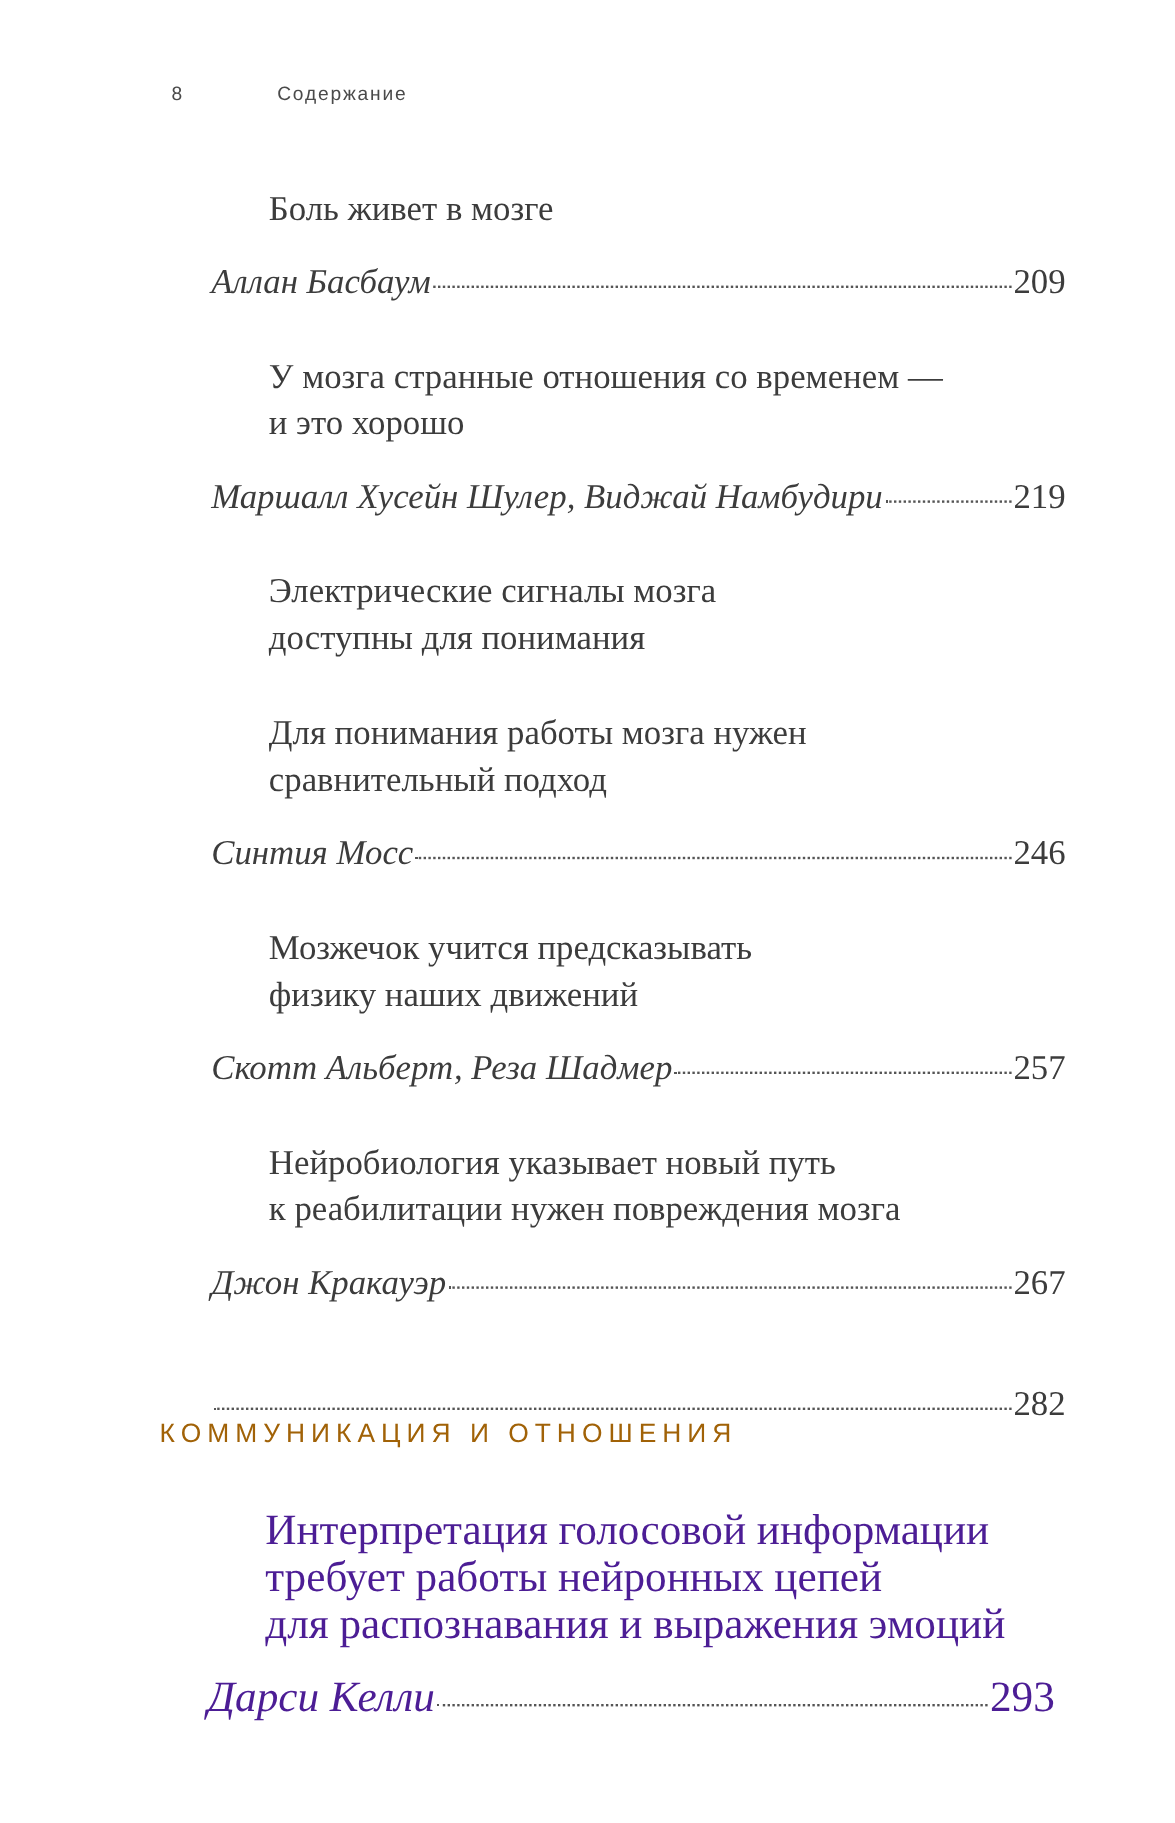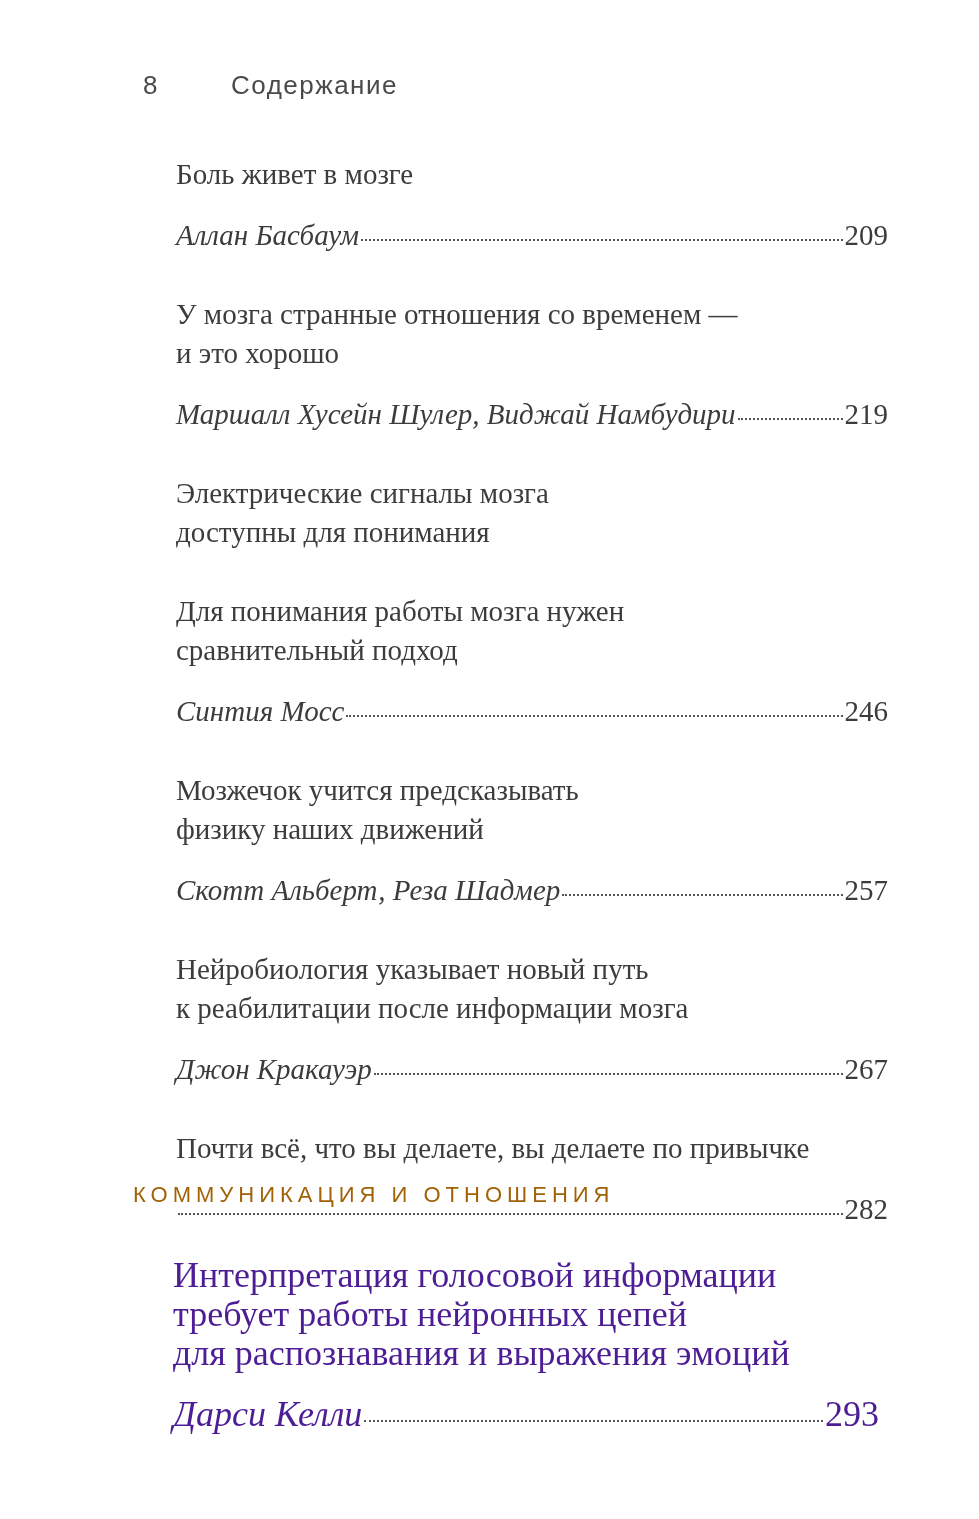--- a/index.html
+++ b/index.html
@@ -2,29 +2,29 @@
 <html><head>
 <meta charset="utf-8">
 <style>
   html, body { margin: 0; padding: 0; }
   body {
     width: 979px; height: 1519px; background: #ffffff; position: relative; overflow: hidden;
     color: #3a3a3a;
   }
   .running-head {
     position: absolute; top: 70px; left: 143px;
-    font-family: "Liberation Sans", sans-serif; font-size: 26px; letter-spacing: 1.5px; color: #4a4a4a;
+    font-family: "Liberation Sans", sans-serif; font-size: 16px; letter-spacing: 1.5px; color: #4a4a4a;
   }
   .running-head .pnum { display: inline-block; width: 88px; }
   .toc {
     position: absolute; top: 155px; left: 176px; width: 712px;
     font-family: "Liberation Serif", serif; font-size: 29px; line-height: 39px; color: #3c3c3c;
   }
   .entry { margin-bottom: 40px; }
-  .title-line { display: block; }
+  .title-line { display: block; margin-left: 48px; }
   .author-line { display: flex; align-items: baseline; }
   .author { font-style: italic; white-space: nowrap; }
   .leader {
     flex: 1; margin: 0 2px; height: 1px; position: relative; top: -4px;
     border-bottom: 2px dotted #555;
   }
   .page { white-space: nowrap; margin-top: 22px; }
   .section-heading {
     position: absolute; top: 1182px; left: 133px;
     font-family: "Liberation Sans", sans-serif; font-size: 22px; letter-spacing: 5px; color: #a16207;
@@ -76,29 +76,28 @@
     <span class="title-line">Мозжечок учится предсказывать</span>
     <span class="title-line">физику наших движений</span>
     <div class="author-line">
         <span class="author">Скотт Альберт, Реза Шадмер</span>
         <span class="leader"></span>
         <span class="page">257</span>
       </div>
   </div>
   <div class="entry">
     <span class="title-line">Нейробиология указывает новый путь</span>
-    <span class="title-line">к реабилитации после информации мозга</span>
+    <span class="title-line">к реабилитации нужен повреждения мозга</span>
     <div class="author-line">
         <span class="author">Джон Кракауэр</span>
         <span class="leader"></span>
         <span class="page">267</span>
       </div>
   </div>
   <div class="entry">
-    <span class="title-line">Почти всё, что вы делаете, вы делаете по привычке</span>
     <div class="author-line">
         <span class="leader"></span>
         <span class="page">282</span>
       </div>
   </div>
 </div>
 
 <div class="section-heading">КОММУНИКАЦИЯ И ОТНОШЕНИЯ</div>
 
 <div class="toc2">

